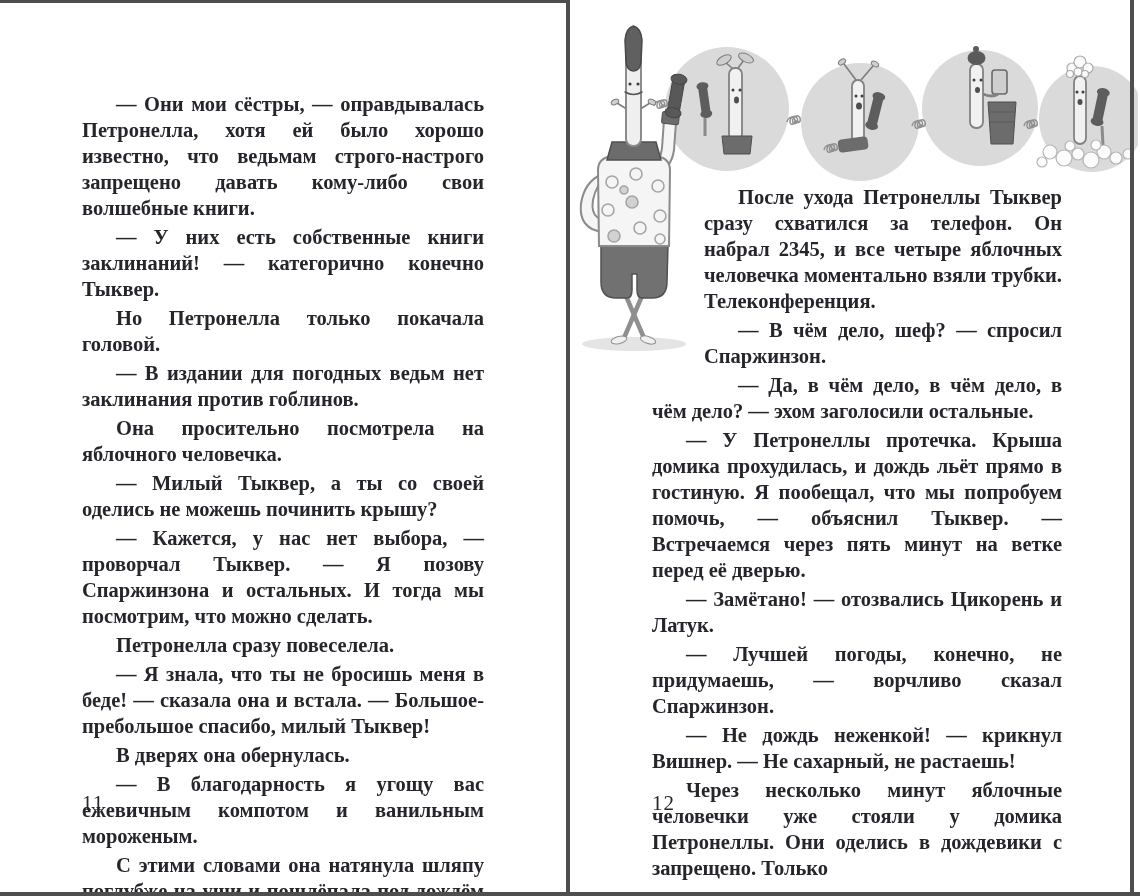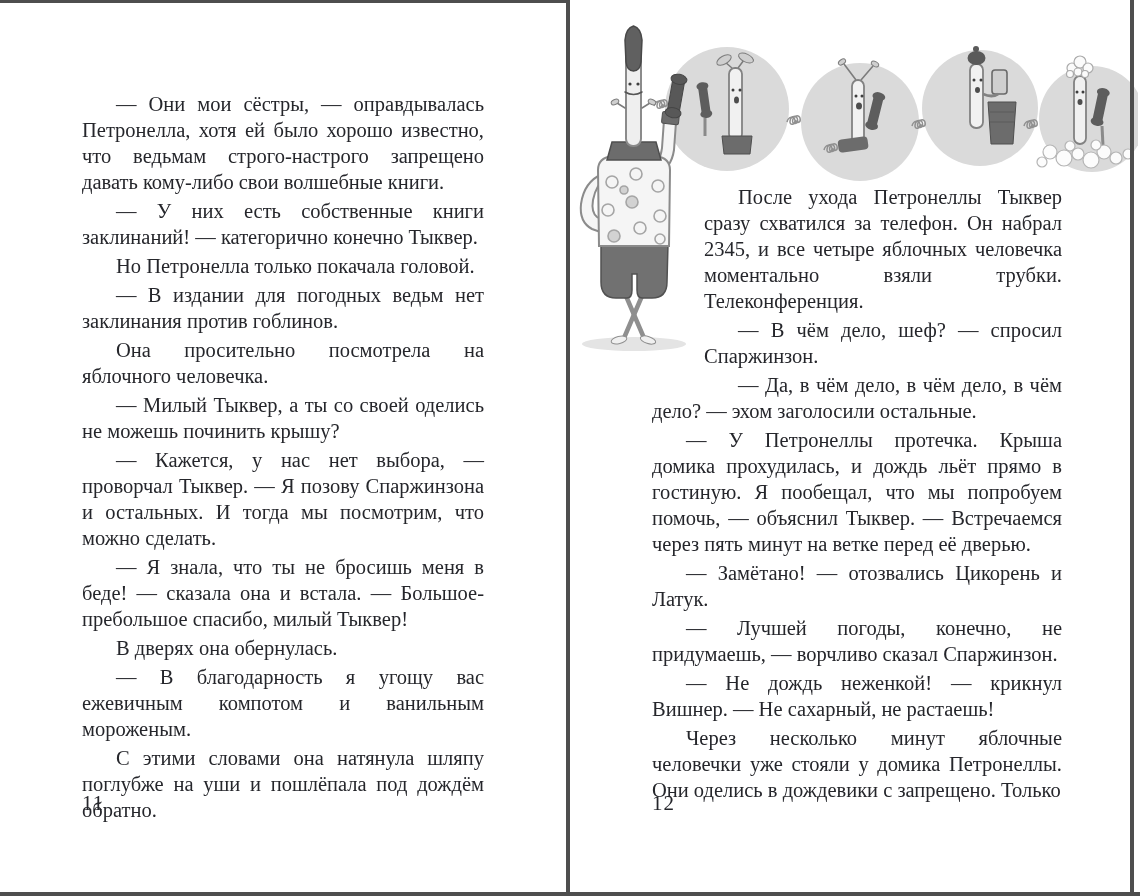--- a/index.html
+++ b/index.html
@@ -20,21 +20,21 @@
   
   .frame{position:absolute;background:var(--frame,#4e4e4e);z-index:6;}
   .frame-top{left:0;top:0;width:569px;height:3px;}
   .frame-divider{left:566px;top:0;width:4px;height:896px;}
   .frame-bottom{left:0;top:892px;width:1140px;height:4px;}
   .frame-right{left:1130px;top:0;width:4px;height:896px;}
   
   .text-col{position:absolute;z-index:3;font-size:20.5px;line-height:26px;}
   .text-left{left:82px;top:91px;width:402px;}
   .text-right{left:652px;top:184px;width:410px;}
-  .text-col p{margin:0 0 3px 0;text-indent:34px;text-align:justify;}
+  .text-col p{margin:0 0 3px 0;text-indent:34px;text-align:justify;font-weight:bold;}
   .illu-spacer{float:left;width:52px;height:214px;}
   .pagenum{
     position:absolute;z-index:3;top:791px;text-align:left;
     font-size:21px;letter-spacing:1px;
   }
   .pagenum-left{left:82px;width:402px;}
   .pagenum-right{left:652px;width:410px;}
   
   .illustration{position:absolute;left:572px;top:24px;z-index:1;}
 </style>
@@ -187,20 +187,21 @@
 </svg>
 
 <div class="text-col text-left">
   <p>— Они мои сёстры, — оправдывалась Петронелла, хотя ей было хорошо известно, что ведьмам строго-настрого запрещено давать кому-либо свои волшебные книги.</p>
   <p>— У них есть собственные книги заклинаний! — категорично конечно Тыквер.</p>
   <p>Но Петронелла только покачала головой.</p>
   <p>— В издании для погодных ведьм нет заклинания против гоблинов.</p>
   <p>Она просительно посмотрела на яблочного человечка.</p>
   <p>— Милый Тыквер, а ты со своей оделись не можешь починить крышу?</p>
   <p>— Кажется, у нас нет выбора, — проворчал Тыквер. — Я позову Спаржинзона и остальных. И тогда мы посмотрим, что можно сделать.</p>
+  <p>Петронелла сразу повеселела.</p>
   <p>— Я знала, что ты не бросишь меня в беде! — сказала она и встала. — Большое-пребольшое спасибо, милый Тыквер!</p>
   <p>В дверях она обернулась.</p>
   <p>— В благодарность я угощу вас ежевичным компотом и ванильным мороженым.</p>
   <p>С этими словами она натянула шляпу поглубже на уши и пошлёпала под дождём обратно.</p>
 </div>
 <div class="pagenum pagenum-left">11</div>
 
 <div class="text-col text-right">
   <div class="illu-spacer"></div>
   <p>После ухода Петронеллы Тыквер сразу схватился за телефон. Он набрал 2345, и все четыре яблочных человечка моментально взяли трубки. Телеконференция.</p>

